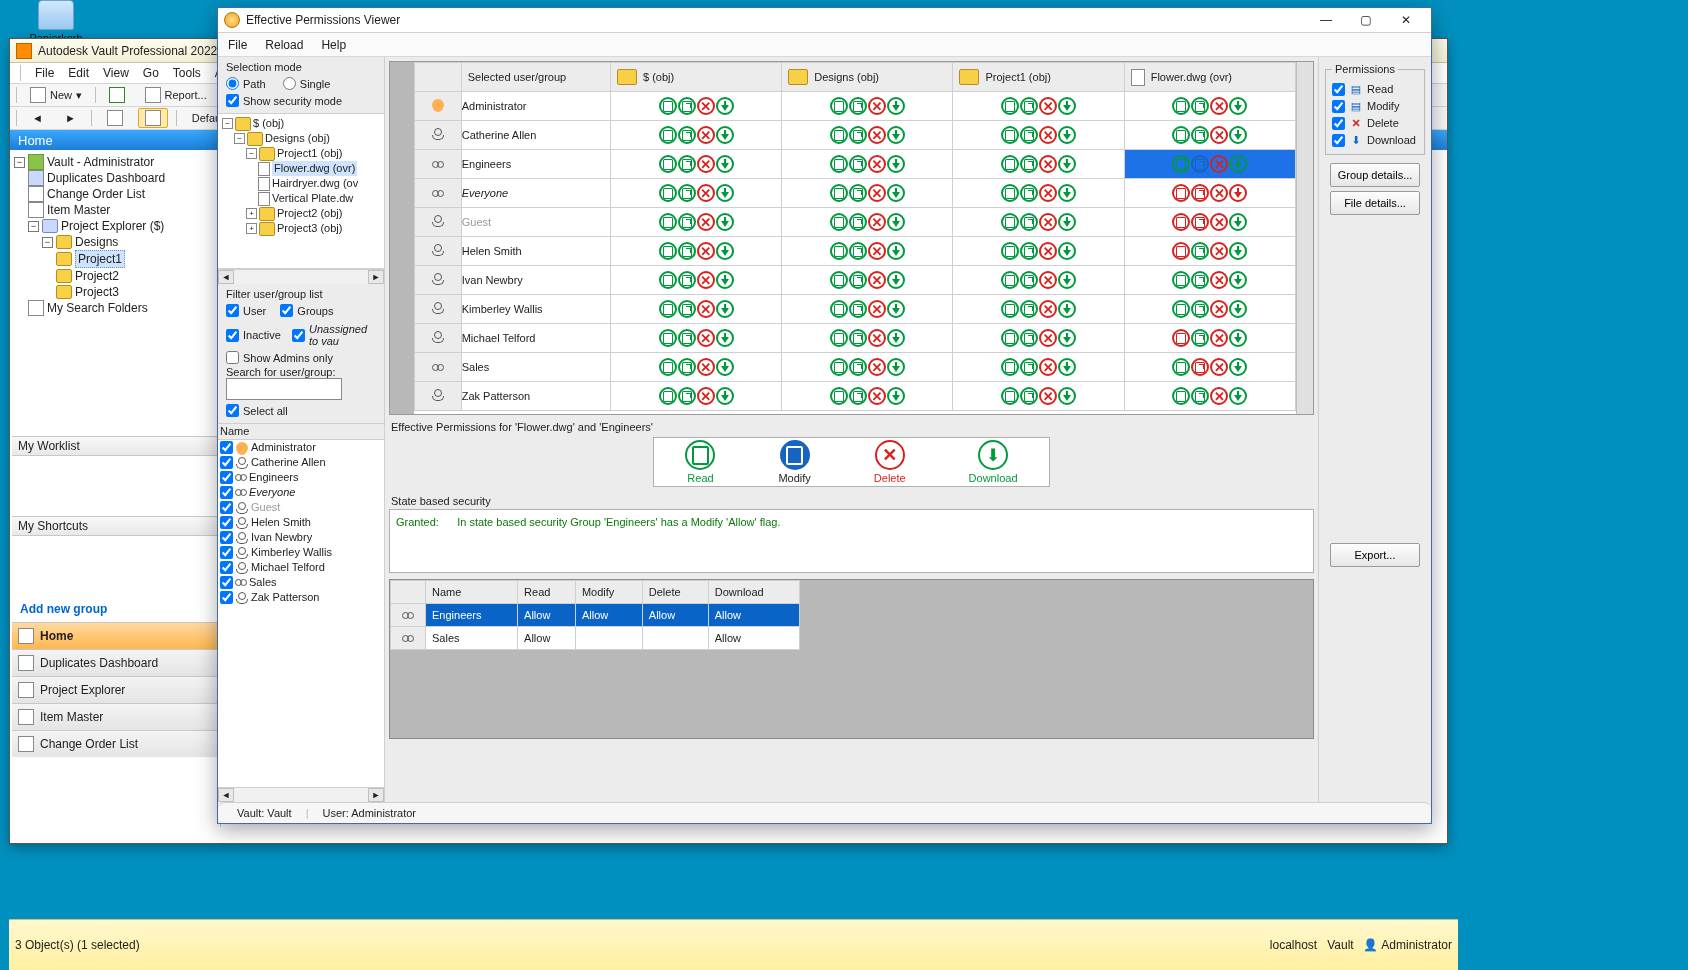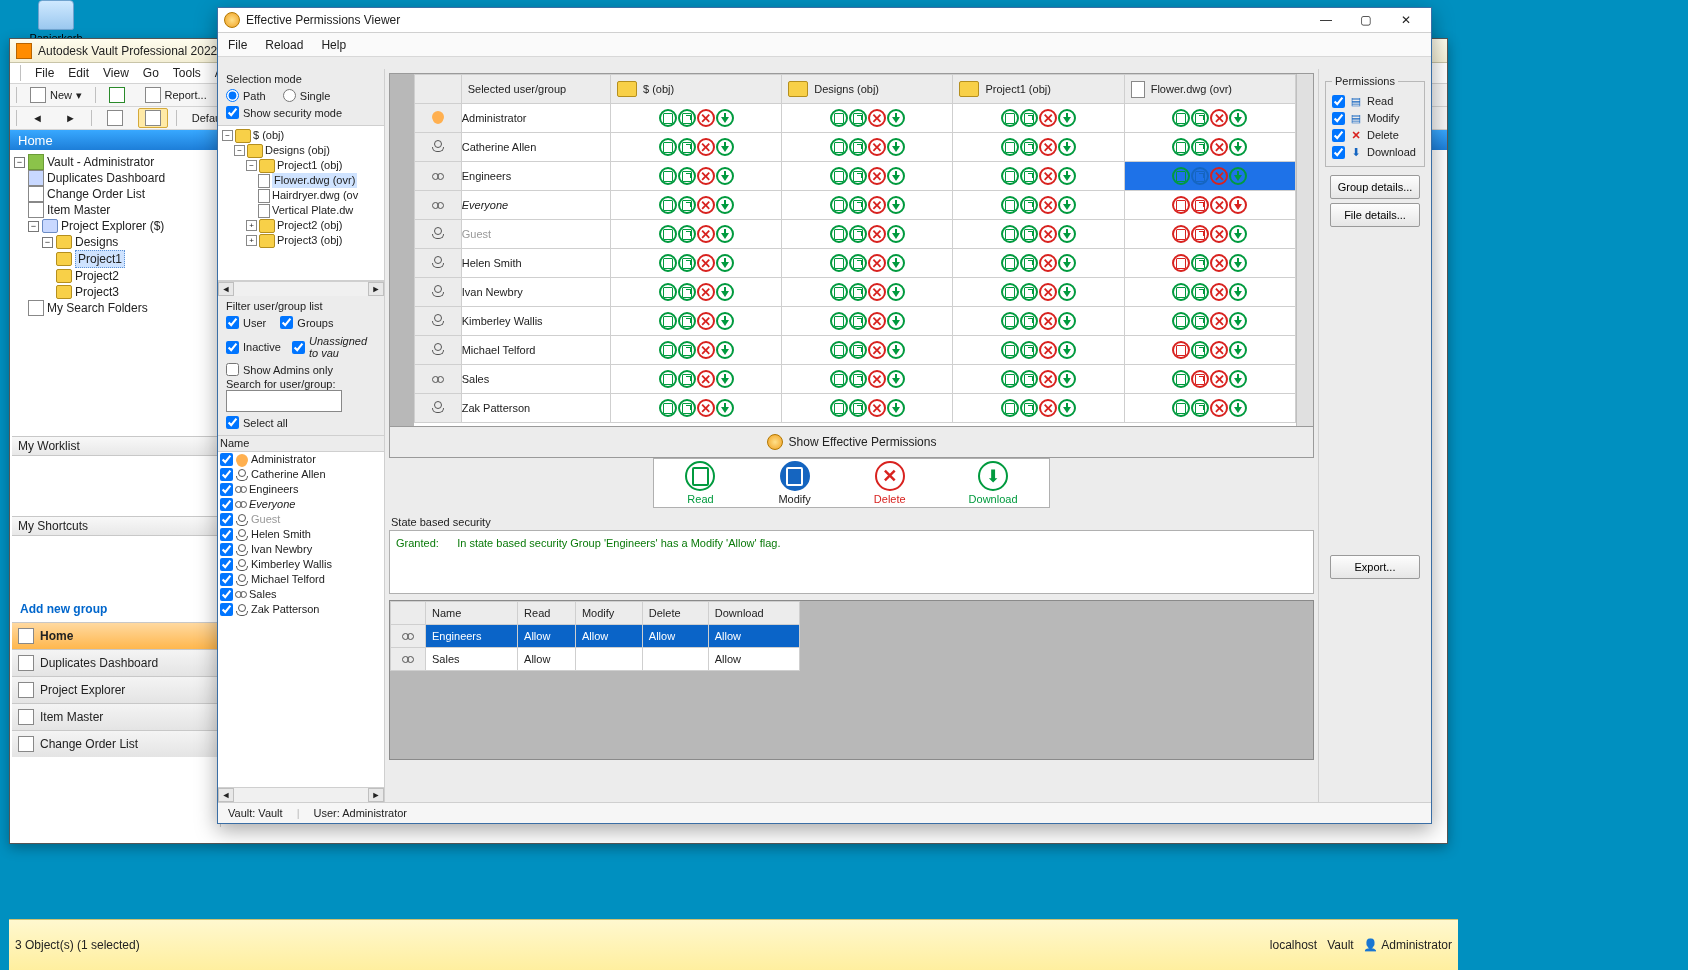--- a/index.html
+++ b/index.html
@@ -36,21 +36,21 @@
   .side-nav .sq{width:14px;height:14px;border:1px solid #888;background:#fff;}
   #vault-status{position:absolute;left:9px;bottom:0;width:1437px;height:18px;background:linear-gradient(#fff8cf,#ffef9f);border-top:1px solid #d0c070;font-size:12px;padding:16px 6px;display:flex;align-items:center;justify-content:space-between;}
 
   
   #perm-window{position:absolute;left:217px;top:7px;width:1213px;height:815px;background:var(--panel);border:1px solid #3a6ea5;box-shadow:0 6px 20px rgba(0,0,0,.35);display:flex;flex-direction:column;}
   #perm-title{height:24px;background:#fff;border-bottom:1px solid #d0d0d0;display:flex;align-items:center;padding:0 6px;font-size:12px;}
   #perm-title .icn{width:14px;height:14px;border-radius:50%;background:radial-gradient(circle,#ffe08a,#f0a020);border:1px solid #b37700;margin-right:6px;}
   #perm-title .ctrls{margin-left:auto;display:flex;gap:2px;}
   #perm-title .ctrls div{width:38px;height:18px;display:flex;align-items:center;justify-content:center;font-family:Arial;}
   #perm-menu{height:23px;background:#fafafa;border-bottom:1px solid #d8d8d8;display:flex;align-items:center;gap:18px;padding:0 10px;font-size:12px;}
-  #perm-body{flex:1;display:flex;min-height:0;margin-top:12px;}
+  #perm-body{flex:1;display:flex;min-height:0;}
   #perm-left{width:166px;border-right:1px solid #cfcfcf;display:flex;flex-direction:column;background:var(--panel);}
   .pl-section{padding:4px 8px;font-size:11px;}
   .pl-row{display:flex;align-items:center;gap:4px;margin:2px 0;}
   .pl-tree-wrap{flex:1;border-top:1px solid #cfcfcf;border-bottom:1px solid #cfcfcf;background:#fff;overflow:auto;padding:2px;}
   .pl-tree-ul{list-style:none;margin:0;padding-left:12px;font-size:11px;}
   .pl-tree-li{white-space:nowrap;line-height:15px;display:flex;align-items:center;gap:2px;}
   .pl-tree-li .pm{width:9px;height:9px;border:1px solid #888;display:inline-flex;align-items:center;justify-content:center;font-size:8px;}
   .pl-tree-sel{background:#cfe3ff;padding:0 2px;}
   .pl-scroll{height:14px;background:#f0f0f0;border-top:1px solid #cfcfcf;display:flex;}
   .pl-scroll .ar{width:14px;border:1px solid #bfbfbf;background:#e8e8e8;text-align:center;font-size:9px;line-height:12px;}
@@ -119,21 +119,21 @@
   table.state td.ic{background:var(--panel);width:22px;text-align:center;}
 
   
   #perm-right{width:100px;border-left:1px solid #cfcfcf;padding:6px;background:var(--panel);font-size:11px;}
   #perm-right fieldset{border:1px solid #b8b8b8;padding:4px 6px;margin:0 0 8px;}
   #perm-right legend{font-size:11px;padding:0 3px;}
   .pr-row{display:flex;align-items:center;gap:4px;margin:3px 0;}
   .pr-btn{display:block;width:90px;height:24px;margin:4px auto;background:linear-gradient(#fdfdfd,#e6e6e6);border:1px solid #9a9a9a;border-radius:2px;font-size:11px;}
   .pr-ico{width:14px;height:14px;display:inline-flex;align-items:center;justify-content:center;}
 
-  #perm-footer{height:20px;border-top:1px solid #cfcfcf;background:#f6f6f6;display:flex;align-items:center;padding:0 10px;gap:14px;font-size:11px;}
+  #perm-footer{height:20px;border-top:1px solid #cfcfcf;background:#f6f6f6;display:flex;align-items:center;padding:0 19px;gap:14px;font-size:11px;border-radius:7px;}
   #perm-footer .sep{color:#bbb;}
 
   input[type=checkbox],input[type=radio]{margin:0;}
 </style>
 </head>
 <body>
 
 <div class="desktop-icon">
   <div class="bin"></div>
   <div>Papierkorb</div>
@@ -861,27 +861,22 @@
                       <span class="pico g ic-mod"></span>
                       <span class="pico r ic-del">✕</span>
                       <span class="pico g ic-dl"></span>
                     </span></td>
                 </tr>
               </tbody>
             </table>
         </div>
         <div id="grid-scroll-y"></div>
       </div>
-      <div style="display:flex;gap:6px;align-items:stretch">
-        <div id="show-eff-bar" style="flex:1">
-          <span class="icn"></span>
-          <span>Show Effective Permissions</span>
-        </div>
-      </div>
-
+
+      <div id="eff-label">Effective Permissions for  'Flower.dwg' and 'Engineers'</div>
       <div id="eff-icons">
           <div class="eff-col green">
             <div class="big">
               <div style="width:13px;height:15px;border:2px solid currentColor;border-radius:2px"></div>
             </div>
             <div>Read</div>
           </div>
           <div class="eff-col blue">
             <div class="big">
               <div class="inner-mod"></div>

